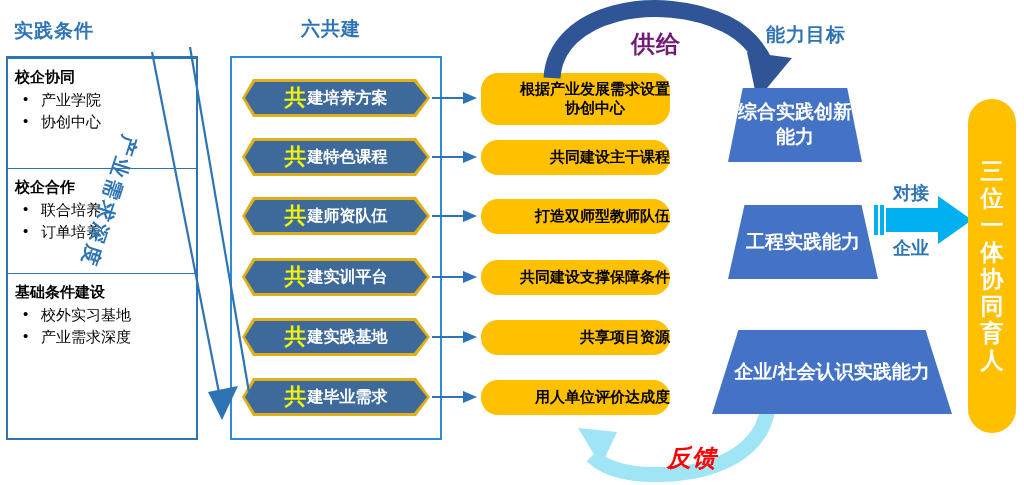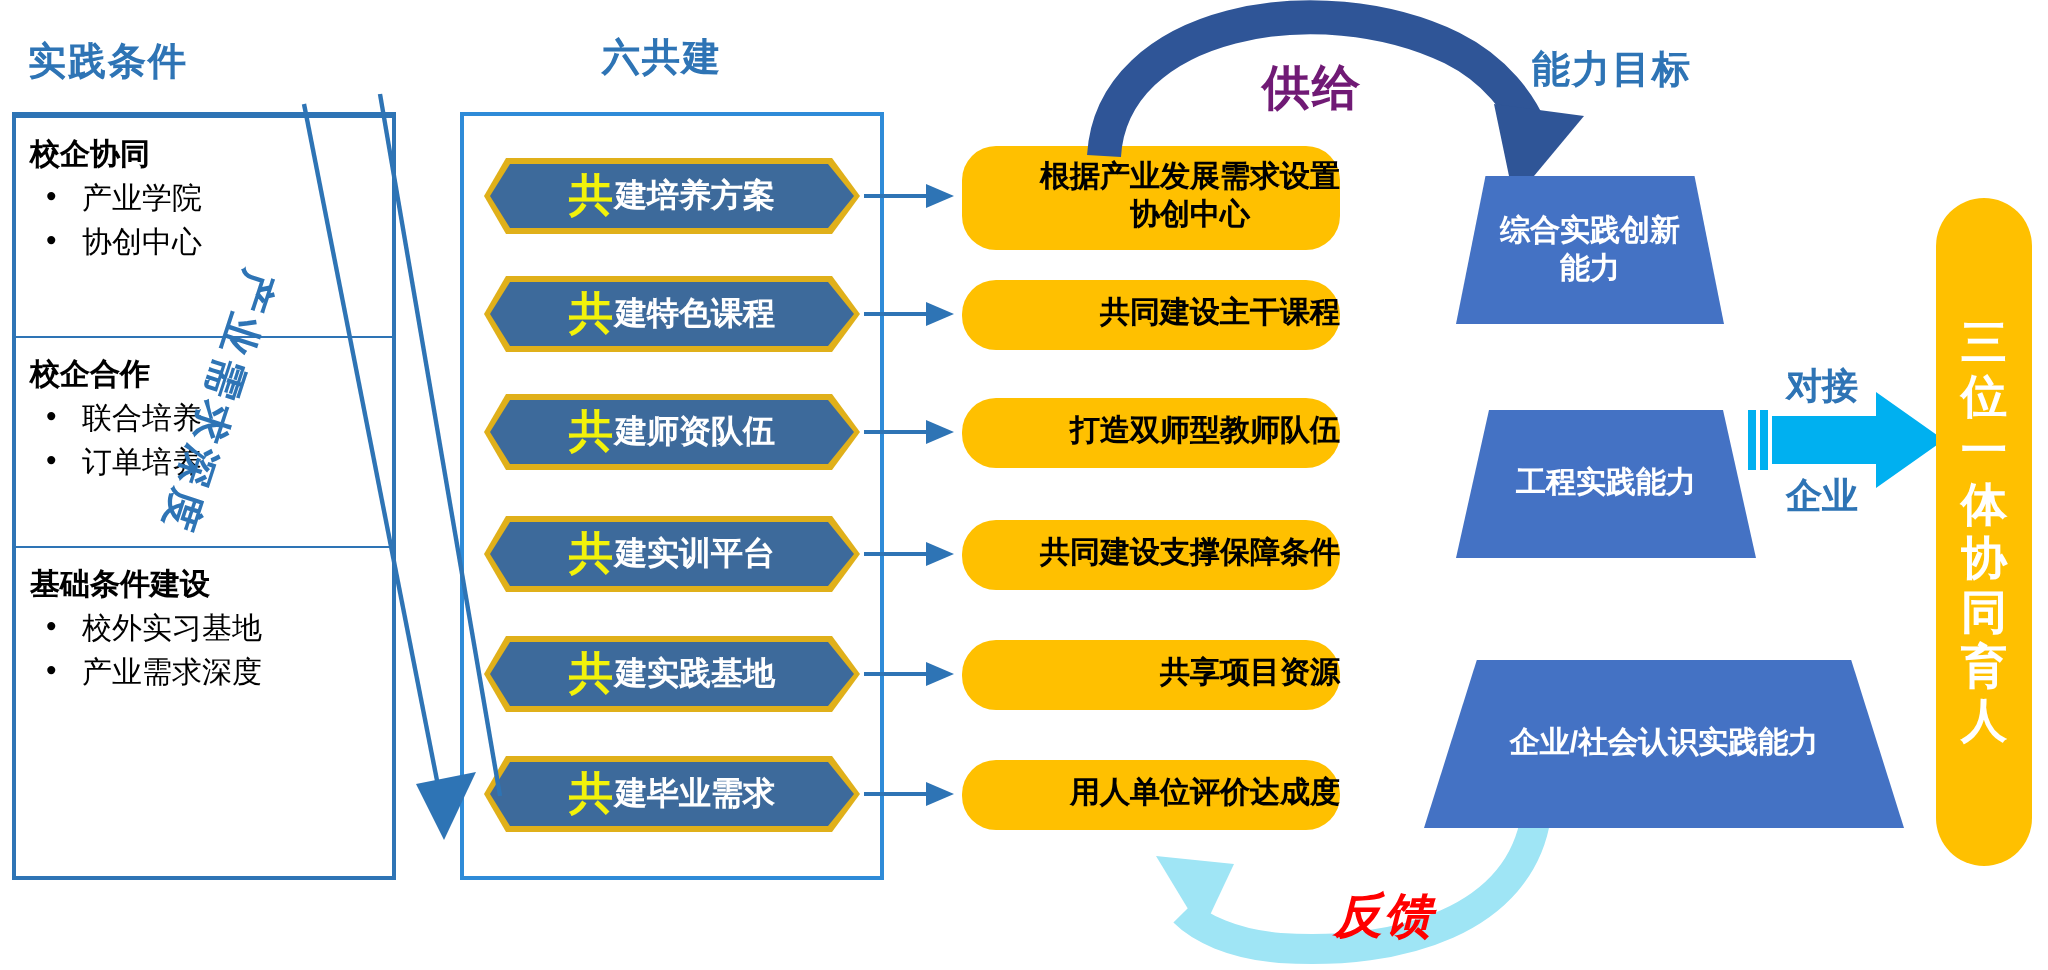--- a/index.html
+++ b/index.html
@@ -68,21 +68,21 @@
     position:absolute;left:481px;width:189px;
     background:#FFC000;border-radius:17px;
     display:flex;align-items:center;justify-content:flex-end;text-align:center;
     color:#000;font-weight:bold;font-size:15px;line-height:1.25;
   }
 
   
   .trap{
     position:absolute;background:#4472C4;
     display:flex;align-items:center;justify-content:center;text-align:center;
-    color:#ffffff;font-weight:bold;font-size:15px;line-height:1.3;
+    color:#ffffff;font-weight:bold;font-size:19px;line-height:1.3;
     -webkit-clip-path:polygon(11% 0,89% 0,100% 100%,0 100%);
     clip-path:polygon(11% 0,89% 0,100% 100%,0 100%);
   }
   #trap-0{left:728px;top:88px;width:134px;height:74px;}
   #trap-1{left:728px;top:205px;width:150px;height:74px;}
   #trap-2{left:712px;top:330px;width:240px;height:84px;}
 
   
   #gold-pill{
     position:absolute;left:968px;top:99px;width:48px;height:334px;

